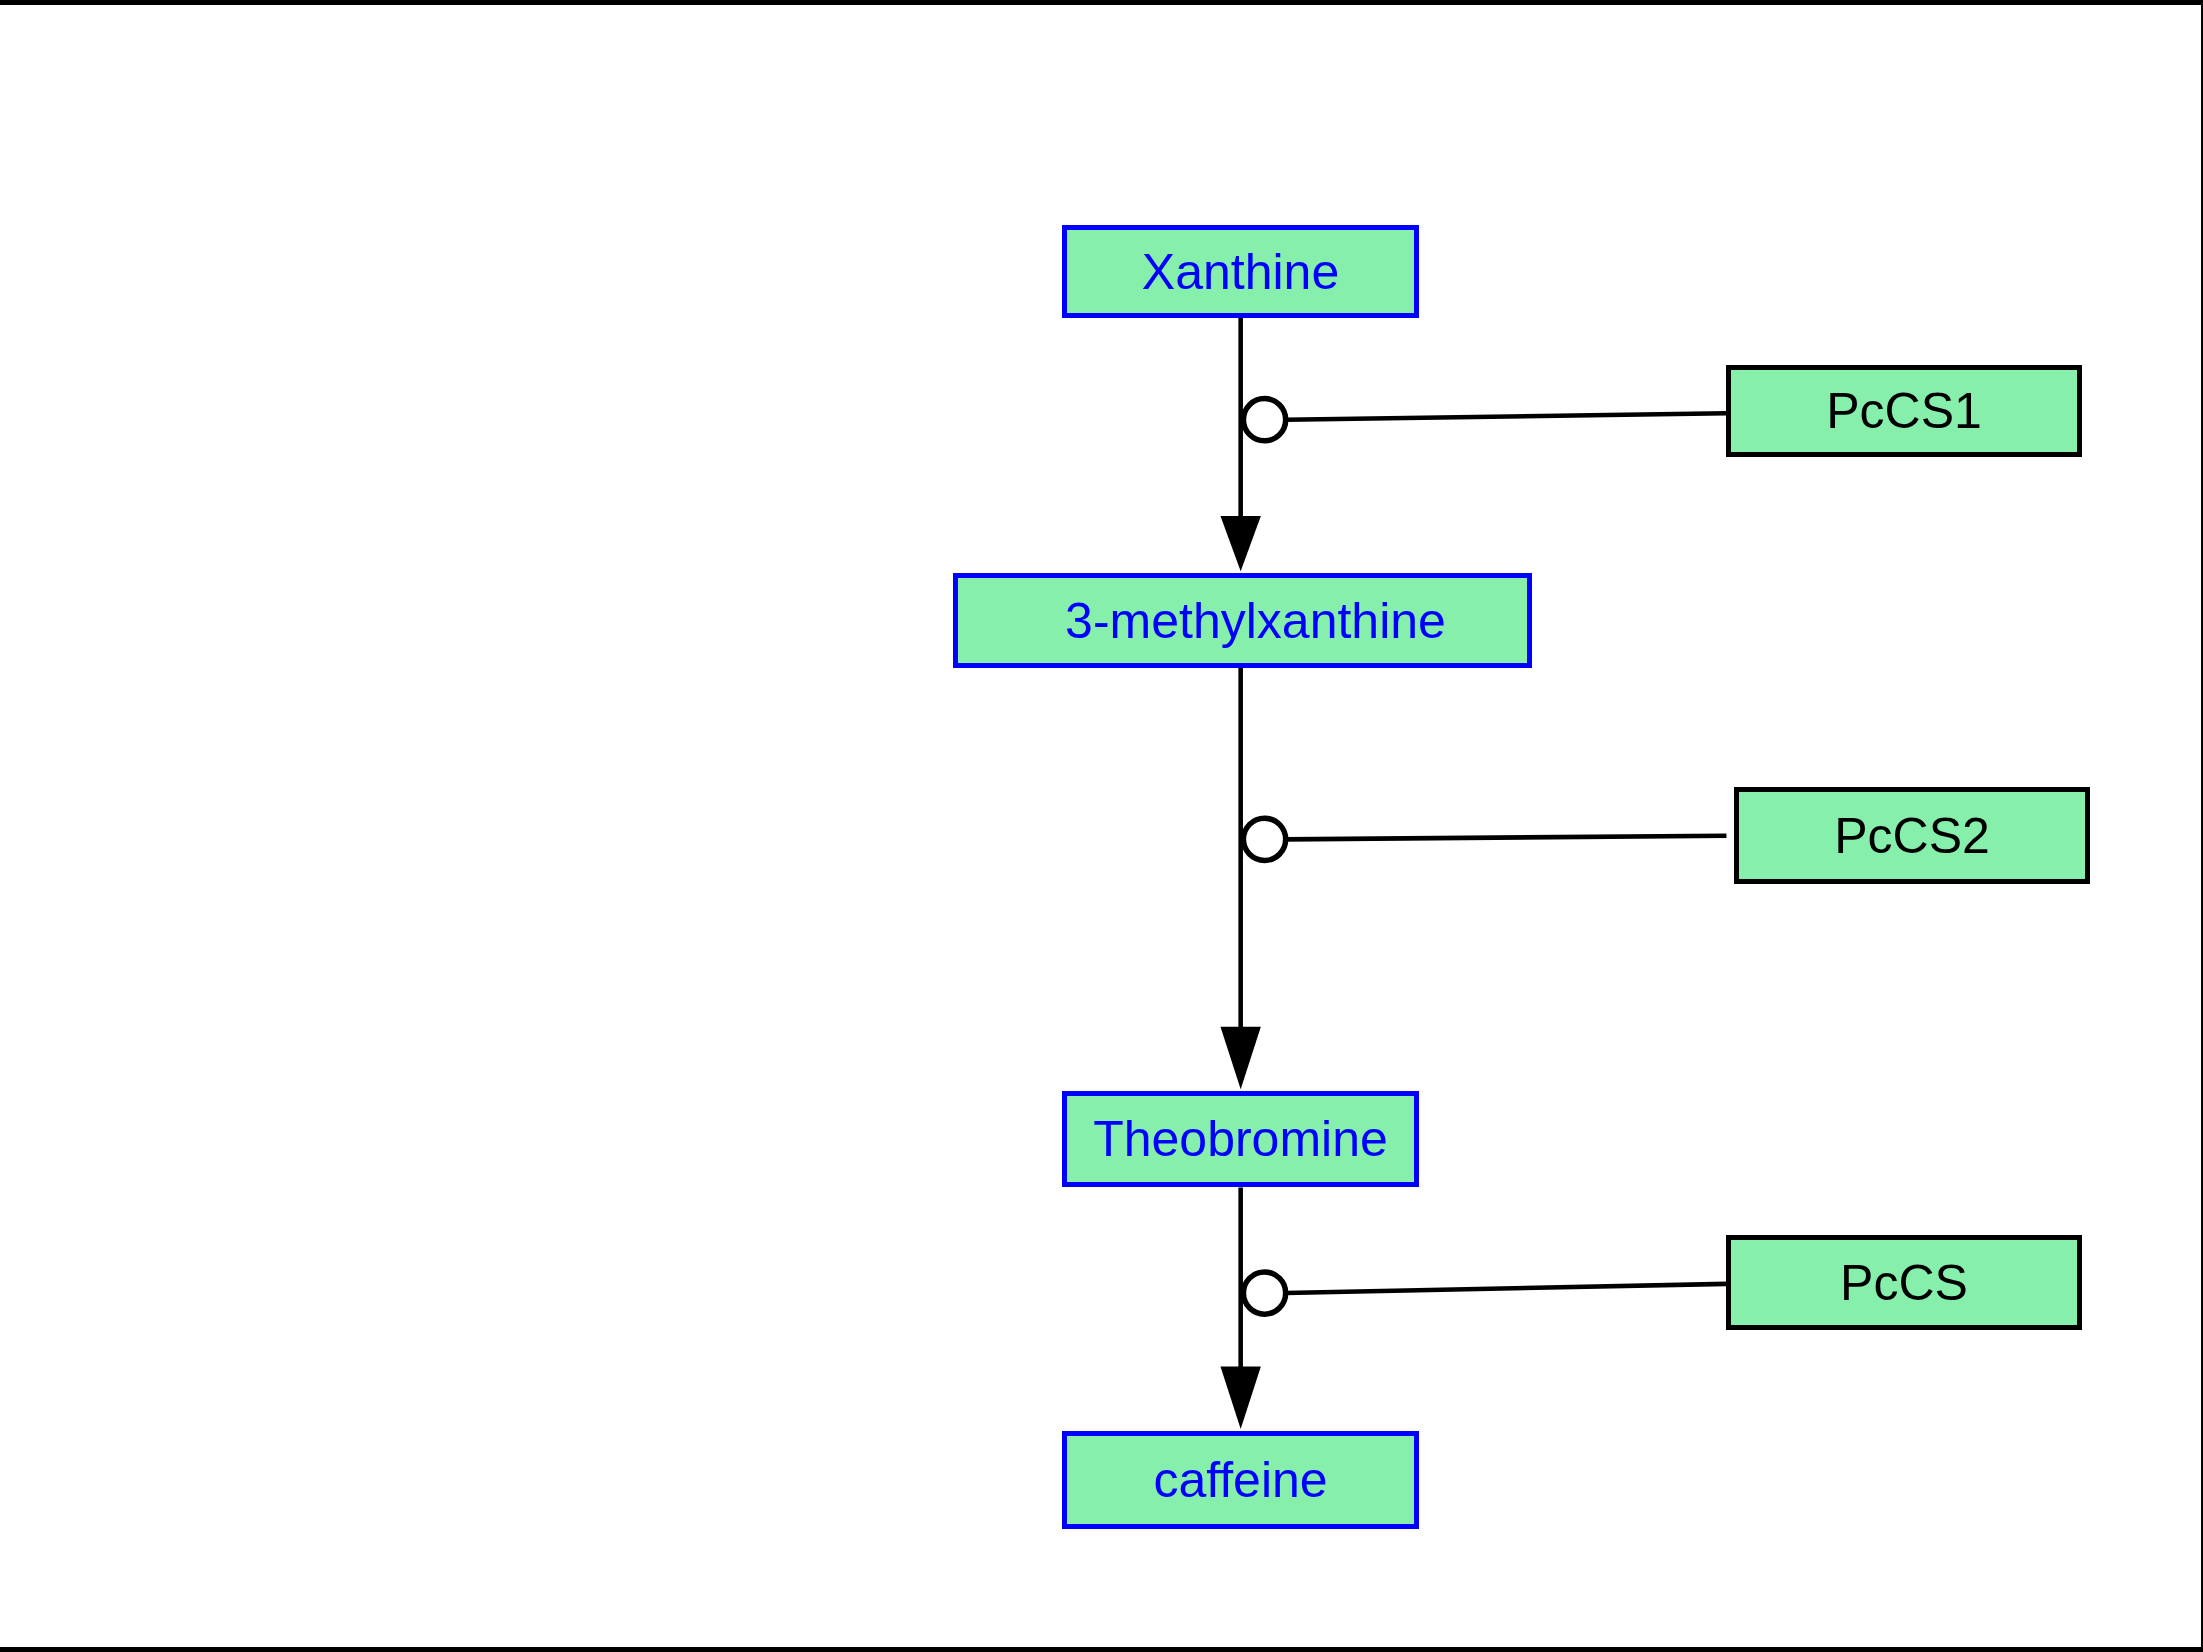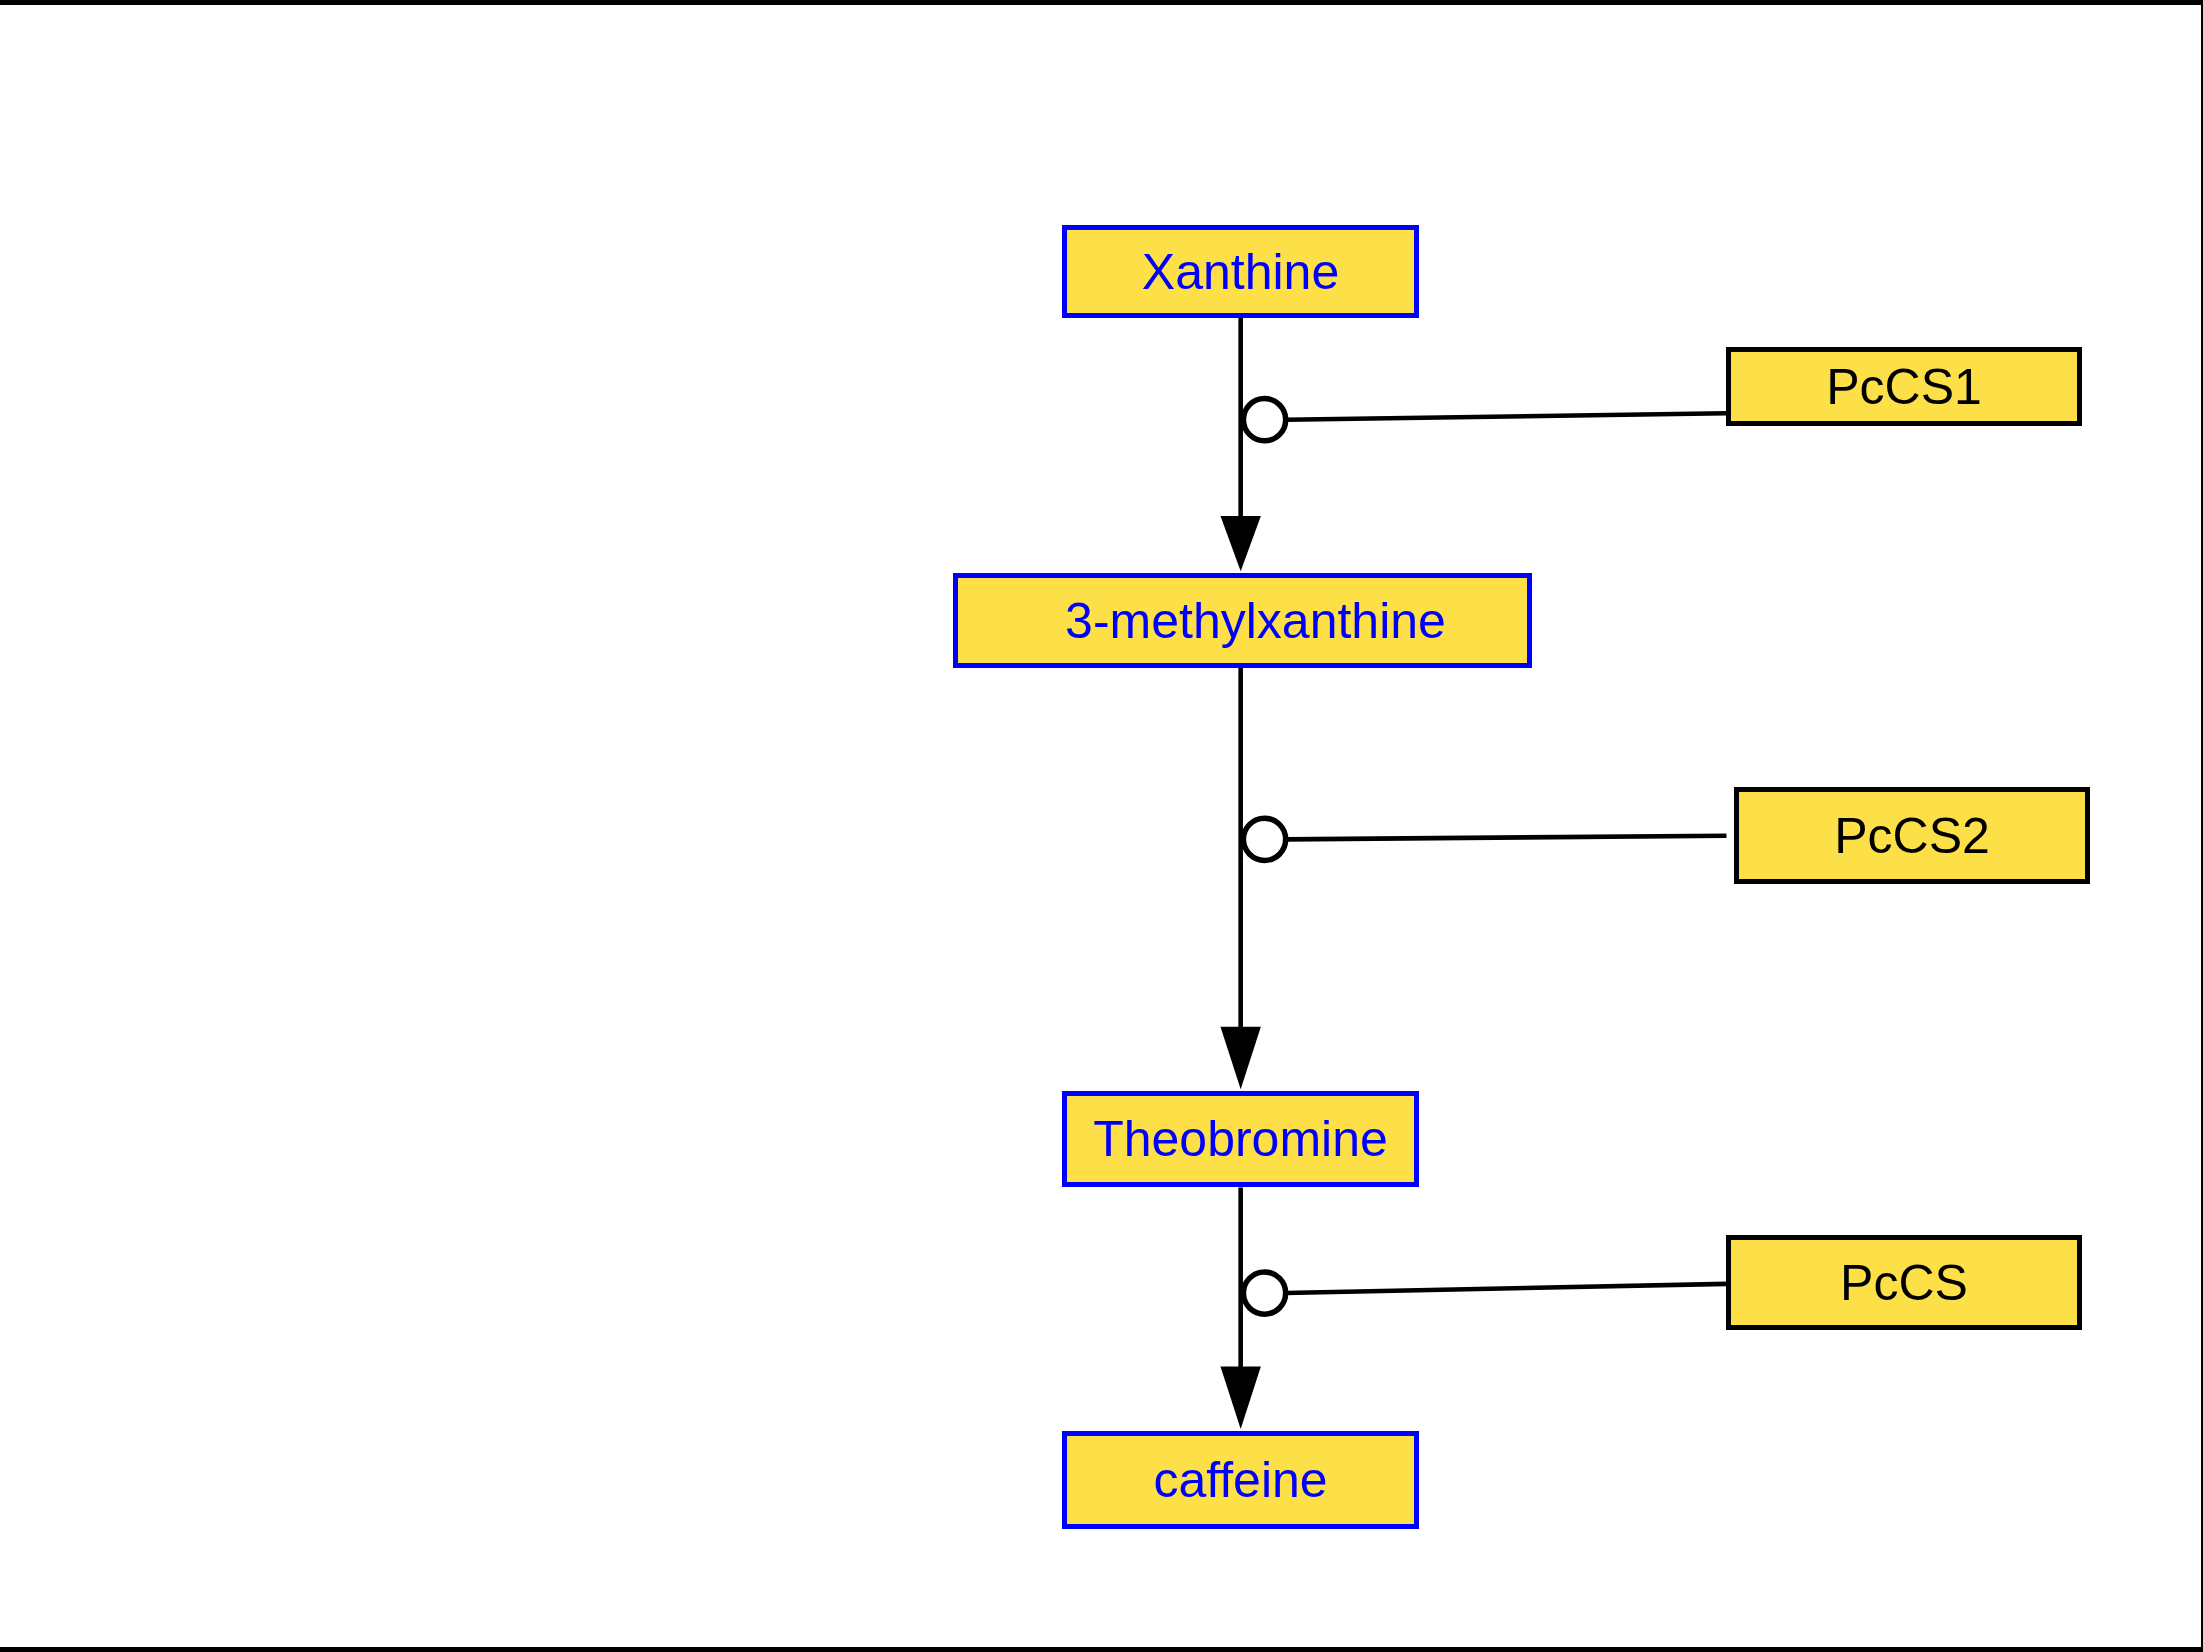--- a/index.html
+++ b/index.html
@@ -23,40 +23,40 @@
   svg.wires { position: absolute; left: 0; top: 0; }
 
   .box {
     position: absolute;
     box-sizing: border-box;
     display: flex;
     align-items: center;
     justify-content: center;
     font-size: 50px;
     line-height: 1;
-    background: #fde047;
+    background: #86efac;
     white-space: nowrap;
   }
   .metabolite {
     border: 5.5px solid #0000ff;
     color: #0000ff;
   }
   .enzyme {
     border: 5.5px solid #000000;
     color: #000000;
   }
 
   
   #box-xanthine        { left: 1062px; top: 225px;  width: 357px; height: 93px; }
   #box-methylxanthine  { left: 953px; top: 573px;  width: 579px; height: 95px; padding-left: 26px; }
   #box-theobromine     { left: 1062px; top: 1091px; width: 357px; height: 96px; }
   #box-caffeine        { left: 1062px; top: 1431px; width: 357px; height: 98px; }
 
   
-  #box-pccs1 { left: 1726px; top: 347px;  width: 356px; height: 79px; }
+  #box-pccs1 { left: 1726px; top: 365px;  width: 356px; height: 92px; }
   #box-pccs2 { left: 1726px; top: 787px;  width: 356px; height: 97px; margin-left: 8px; }
   #box-pccs  { left: 1726px; top: 1235px; width: 356px; height: 95px; }
 </style>
 </head>
 <body>
 
 <div id="canvas">
 
   <svg class="wires" width="2204" height="1653" viewBox="0 0 2400 1800">
 

